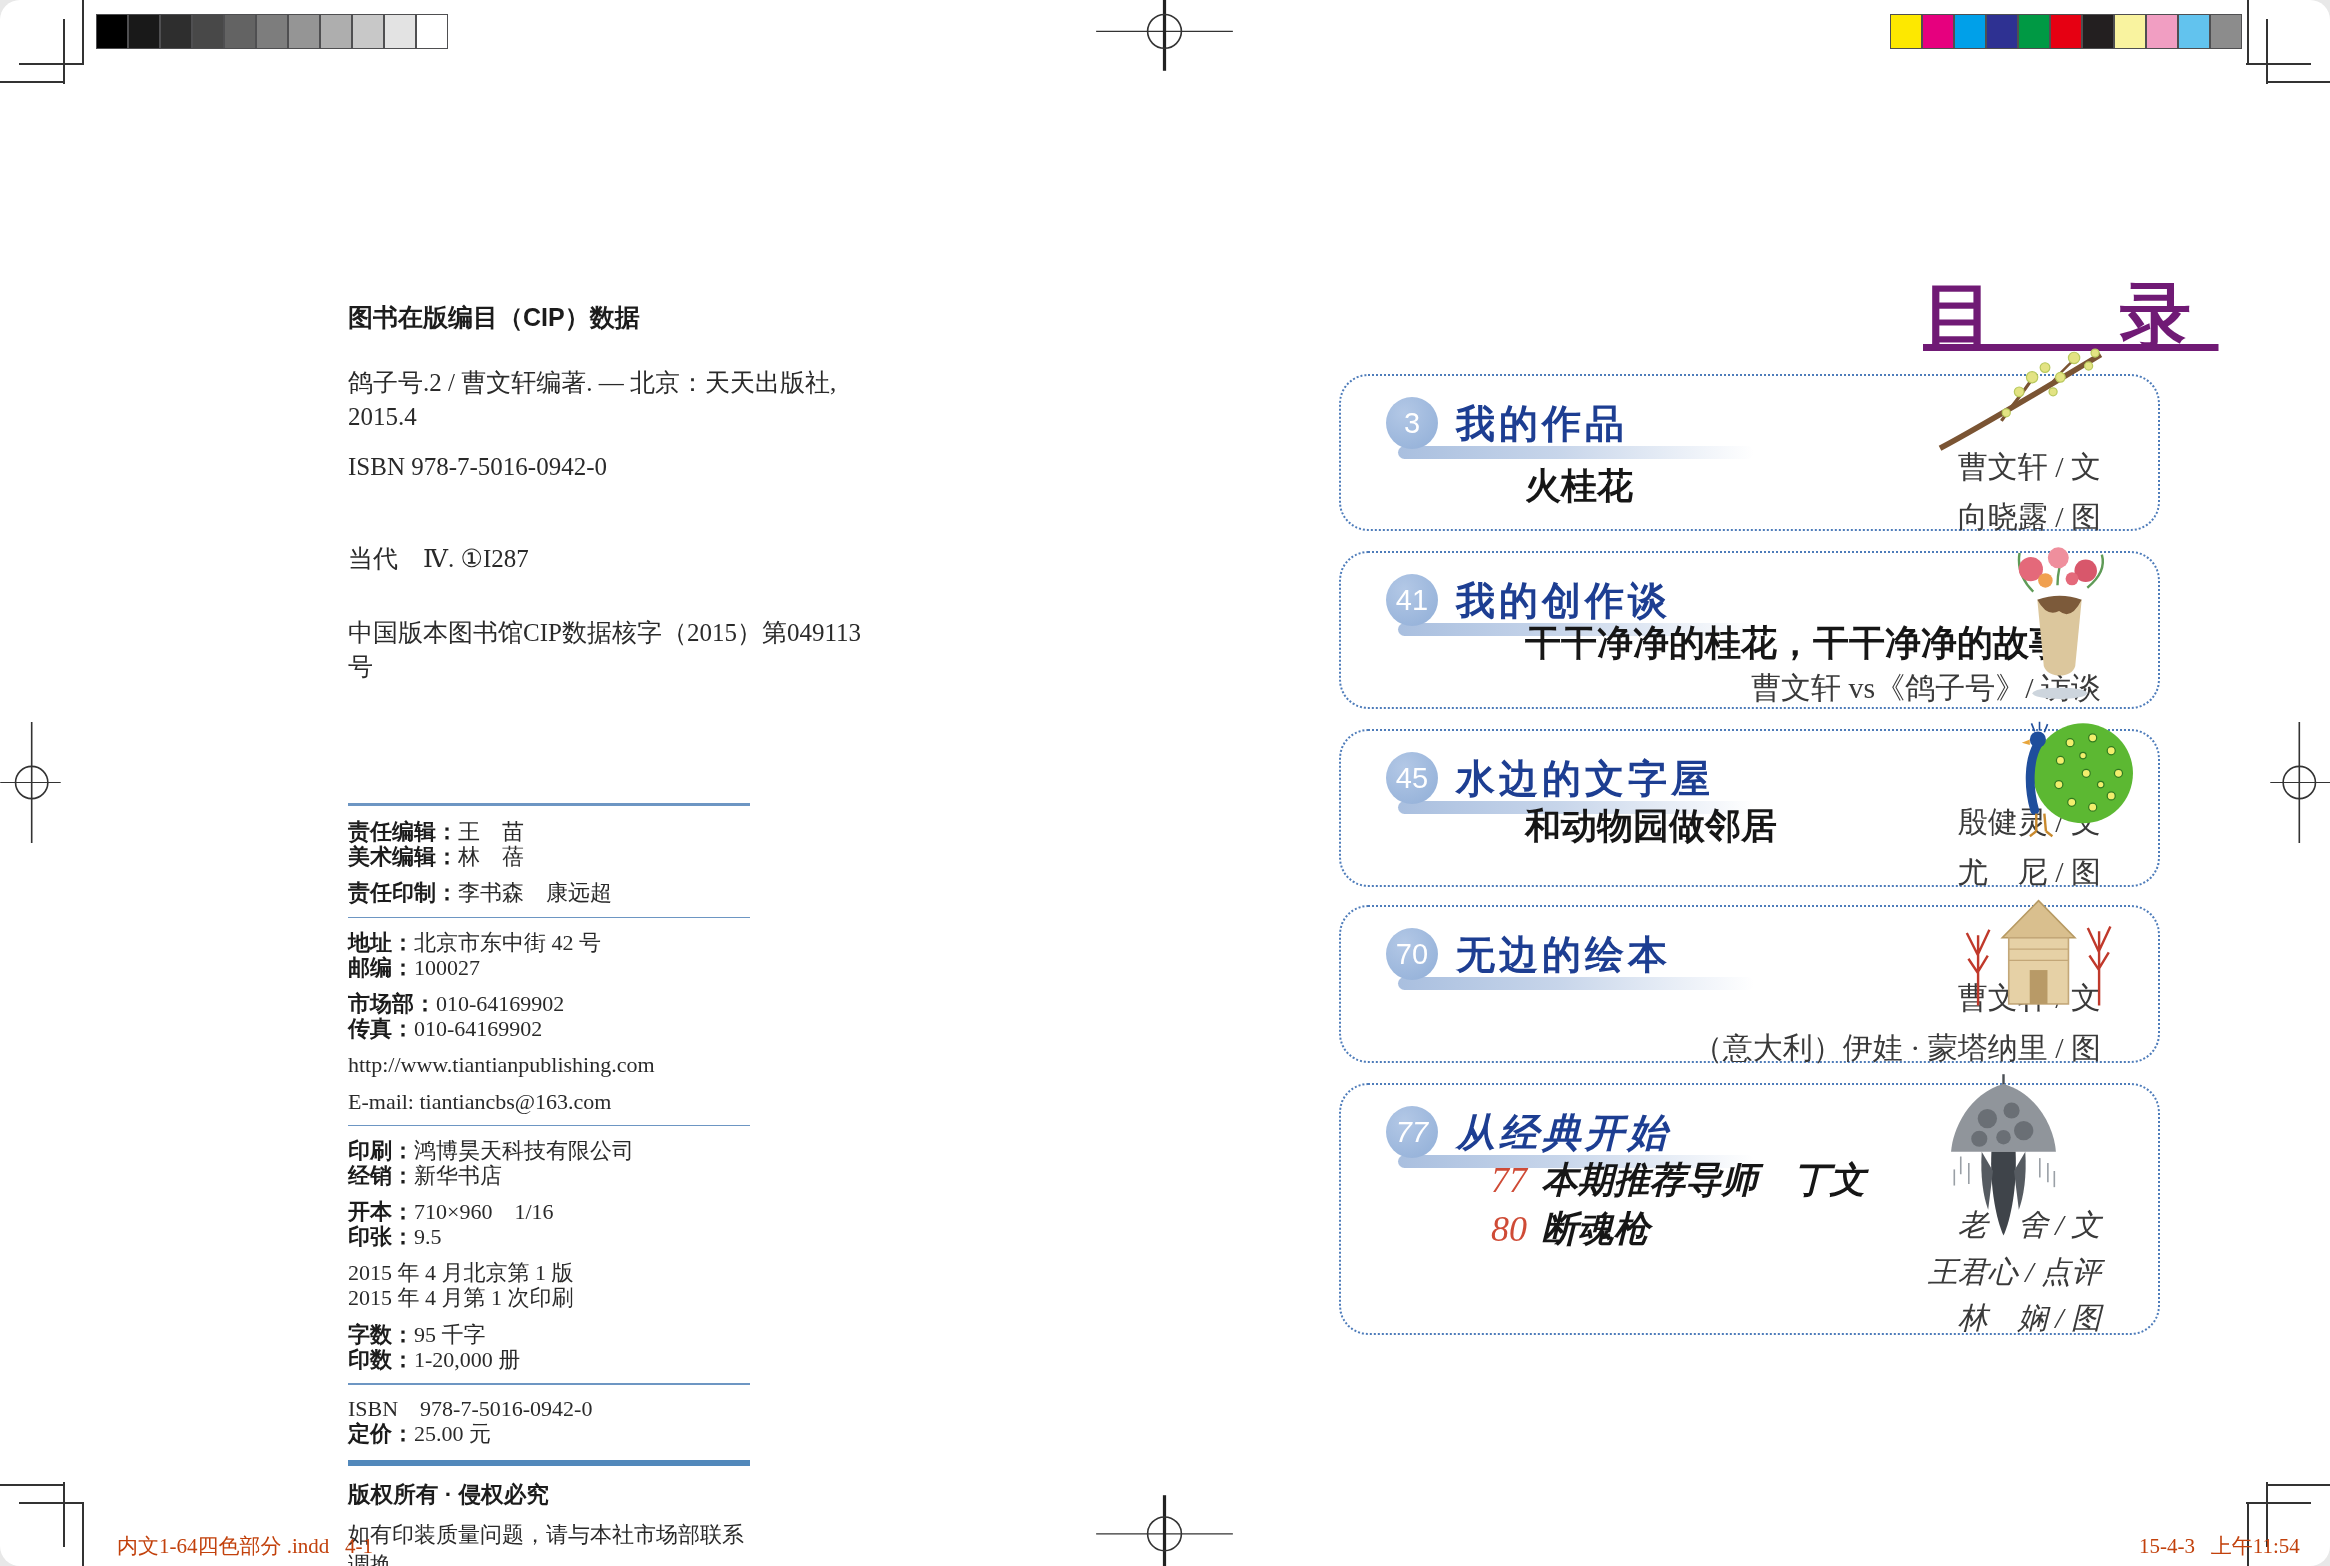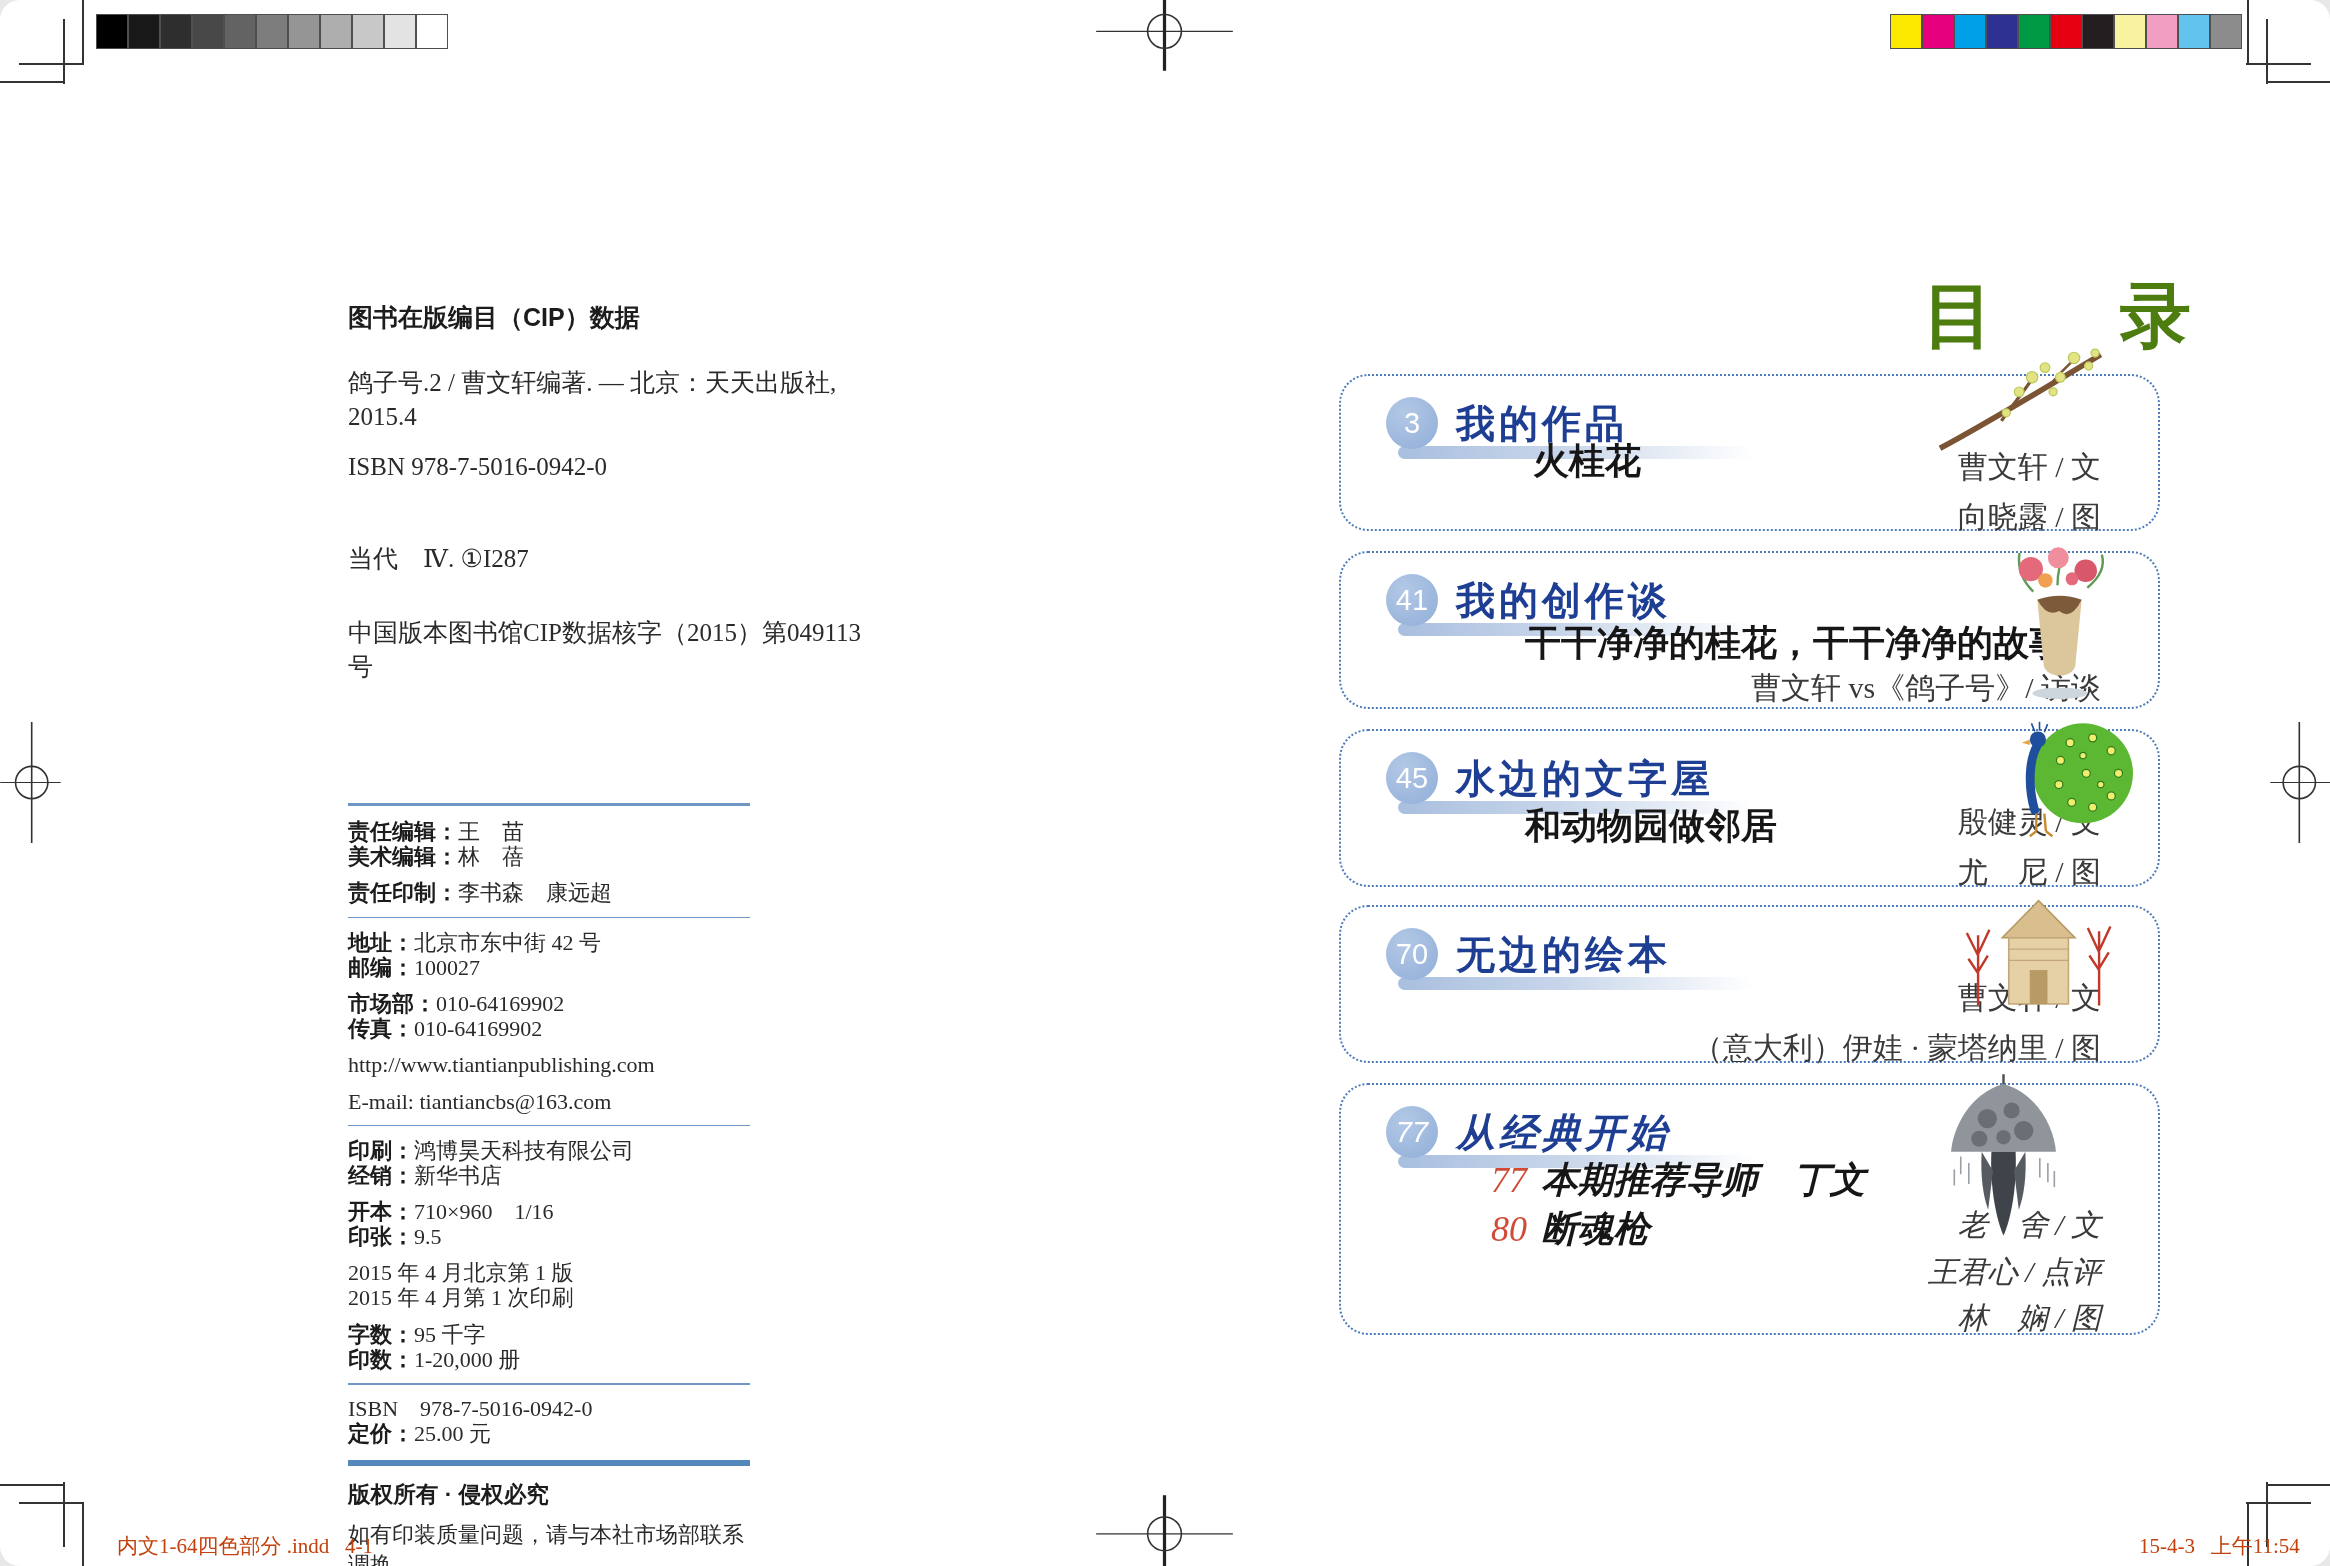--- a/index.html
+++ b/index.html
@@ -24,21 +24,21 @@
   .crow{display:flex;justify-content:space-between;line-height:25px;margin:0 0 11.3px 0;white-space:nowrap;flex-direction:column;}
   .crow .lab{font-family:"Liberation Sans","DejaVu Sans",sans-serif;font-weight:bold;color:#1c1c1c;}
   .crow.single{display:block;}
   .rights{font-family:"Liberation Sans","DejaVu Sans",sans-serif;font-weight:bold;font-size:22.6px;
           margin:3.2px 0 9.7px 0;color:#1c1c1c;}
   .exchange{font-size:22px;color:#2a2a2a;}
   
   .slug{position:absolute;font-size:21px;color:#c2410c;white-space:pre;}
   
   .toc-title{position:absolute;left:1923px;top:233px;font-size:71px;font-weight:bold;
-             color:#4d7c0f;letter-spacing:27.5px;line-height:71px;white-space:nowrap;}
+             color:#701a75;letter-spacing:27.5px;line-height:71px;white-space:nowrap;text-decoration:underline;}
   .toc-box{position:absolute;left:1339px;width:821px;border:2.4px dotted #4e7cba;border-radius:29px;
            box-sizing:border-box;}
   .badge{position:absolute;left:45px;top:21px;width:52px;height:52px;border-radius:50%;
          background:radial-gradient(circle at 35% 30%, #b3c8e6, #90aed7);
          display:flex;align-items:center;justify-content:center;z-index:3;}
   .badge span{color:#ffffff;font-family:"Liberation Sans","DejaVu Sans",sans-serif;font-size:29px;}
   .sec-underline{position:absolute;left:57px;top:70px;height:13px;width:356px;border-radius:6.5px;
          background:linear-gradient(to right,#a9bfdf 0%,#c7d5ea 45%,rgba(199,213,234,0) 100%);z-index:2;}
   .sec-title{position:absolute;left:115px;top:21px;margin:0;font-size:39px;font-weight:bold;
              color:#1d3e92;letter-spacing:4px;z-index:3;white-space:nowrap;}
@@ -179,21 +179,21 @@
   </div>
 
   <h1 class="toc-title">目　录</h1>
 
   <section class="toc-box" style="top:374px;height:157px;">
     <div class="badge">
         <span>3</span>
       </div>
     <div class="sec-underline"></div>
     <h2 class="sec-title">我的作品</h2>
-    <div class="item" style="left:184px;top:61px;margin-left:8px;">火桂花</div>
+    <div class="item" style="left:184px;top:86px;">火桂花</div>
     <div class="credit" style="top:71px;">曹文轩 / 文</div>
     <div class="credit" style="top:121px;">向晓露 / 图</div>
     <svg class="illus" style="right:49px;top:-31px;" width="174" height="109" viewBox="0 0 215 135">
       <path d="M6,128 C62,98 122,62 205,12" stroke="#7a5433" stroke-width="7" fill="none"></path>
       <path d="M82,94 C97,72 107,62 120,42" stroke="#7a5433" stroke-width="4" fill="none"></path>
       <path d="M142,50 C152,37 160,30 172,18" stroke="#7a5433" stroke-width="3" fill="none"></path>
       <g fill="#e3e383" stroke="#b9c95e" stroke-width="1.5">
         <circle cx="120" cy="40" r="7"></circle>
           <circle cx="136" cy="28" r="6"></circle>
           <circle cx="155" cy="40" r="6"></circle>

